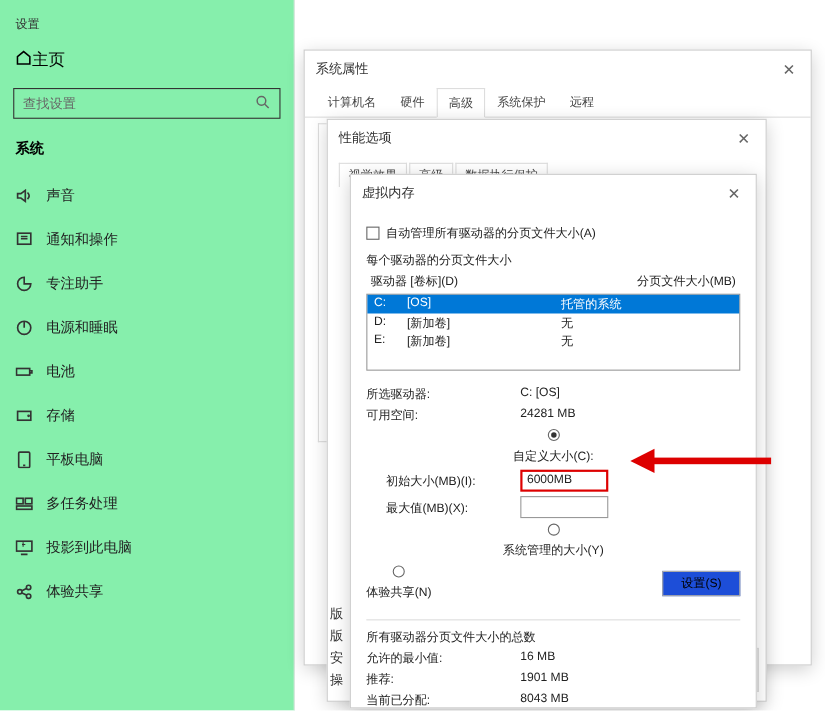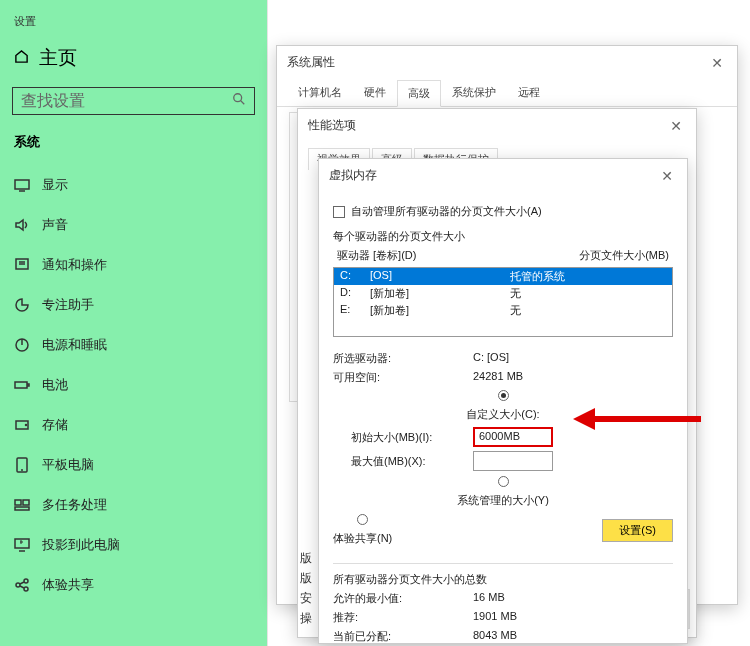--- a/index.html
+++ b/index.html
@@ -1,23 +1,23 @@
 <!DOCTYPE html>
 <html><head>
   <meta charset="utf-8">
   <style>
     * { box-sizing: border-box; margin: 0; padding: 0; font-family: "Microsoft YaHei", "Segoe UI", sans-serif; }
     body { background: #fff; width: 750px; height: 646px; position: relative; overflow: hidden; font-size: 12px; }
     
     
     .settings-panel { width: 268px; height: 646px; background: #86efac; border-right: 1px solid #e5e5e5; padding-top: 8px; }
     .settings-title { font-size: 11px; color: #333; padding: 6px 14px; }
-    .home-row { display: flex; align-items: center; padding: 10px 14px; gap: 10px; font-size: 19px; }
+    .home-row { display: flex; align-items: center; padding: 10px 14px; font-size: 15px; }
     .search-box { margin: 6px 12px 14px 12px; border: 1px solid #333; display: flex; align-items: center; padding: 4px 8px; justify-content: space-between; height: 28px; }
-    .search-box span { color: #666; font-size: 16px; }
+    .search-box span { color: #666; font-size: 12px; }
     .category-title { font-weight: bold; font-size: 13px; padding: 4px 14px 14px 14px; }
     .nav-item { display: flex; align-items: center; padding: 11px 14px; gap: 12px; font-size: 13px; color: #222; }
     .nav-item .icon { width: 16px; height: 16px; display: flex; align-items: center; justify-content: center; color: #333; }
     
     
     .dlg { position: absolute; background: #fff; border: 1px solid #ccc; box-shadow: 0 4px 16px rgba(0,0,0,0.2); }
     .dlg-title { display: flex; justify-content: space-between; align-items: center; padding: 8px 10px; font-size: 12px; color: #333; }
     .close-x { font-size: 14px; color: #666; padding: 0 4px; }
     
     .sysprops { top: 45px; left: 276px; width: 462px; height: 560px; }
@@ -45,21 +45,21 @@
     .drive-row .col3 { flex: 1; }
     .info-row { display: flex; padding: 2px 0; }
     .info-row .label { width: 140px; }
     .radio-row { display: flex; align-items: center; gap: 6px; padding: 3px 0; flex-direction: column; }
     .radio { width: 11px; height: 11px; border: 1px solid #666; border-radius: 50%; display: inline-flex; align-items: center; justify-content: center; }
     .radio.checked::after { content: ""; width: 5px; height: 5px; background: #333; border-radius: 50%; }
     .input-row { display: flex; align-items: center; padding: 2px 0 2px 18px; gap: 10px; }
     .input-row .label { width: 112px; }
     .input-box { border: 1px solid #999; width: 80px; height: 20px; padding: 1px 4px; font-size: 11px; }
     .input-box.highlighted { border: 2px solid #d00; }
-    .set-btn { border: 1px solid #aaa; background: #fde047; padding: 3px 16px; font-size: 11px; float: right; }
+    .set-btn { border: 1px solid #aaa; background: #1d4ed8; padding: 3px 16px; font-size: 11px; float: right; }
     .totals-group { border-top: 1px solid #ddd; margin-top: 14px; padding-top: 2px; }
     .dlg-buttons { display: flex; justify-content: flex-end; gap: 8px; padding: 10px 14px; }
     .dlg-btn { border: 1px solid #aaa; background: #efefef; padding: 4px 20px; font-size: 11px; }
     
     
     .arrow { position: absolute; top: 409px; left: 573px; width: 130px; height: 20px; pointer-events: none; }
     .arrow-line { position: absolute; top: 7px; left: 18px; width: 110px; height: 6px; background: #d00; }
     .arrow-head { position: absolute; top: -1px; left: 0; width: 0; height: 0; border-right: 22px solid #d00; border-top: 11px solid transparent; border-bottom: 11px solid transparent; }
     
     .edge-text { position: absolute; left: 300px; font-size: 12px; color: #333; }
@@ -81,29 +81,20 @@
   </div>
   <div class="search-box">
     <span>查找设置</span>
     <span><svg width="14" height="14" viewBox="0 0 16 16">
           <circle cx="6.5" cy="6.5" r="4.5"></circle>
           <path d="M10 10 L14 14"></path>
         </svg></span>
   </div>
   <div class="category-title">系统</div>
 
-  <div class="nav-item">
-      <span class="icon">
-        <svg width="16" height="16" viewBox="0 0 16 16">
-          <rect x="1" y="3" width="14" height="9"></rect>
-          <path d="M5 14 L11 14"></path>
-        </svg>
-      </span>
-      <span>显示</span>
-    </div>
   <div class="nav-item">
       <span class="icon">
         <svg width="16" height="16" viewBox="0 0 16 16">
           <path d="M2 6 L5 6 L9 3 L9 13 L5 10 L2 10 Z"></path>
           <path d="M11 5 Q14 8 11 11"></path>
         </svg>
       </span>
       <span>声音</span>
     </div>
   <div class="nav-item">

